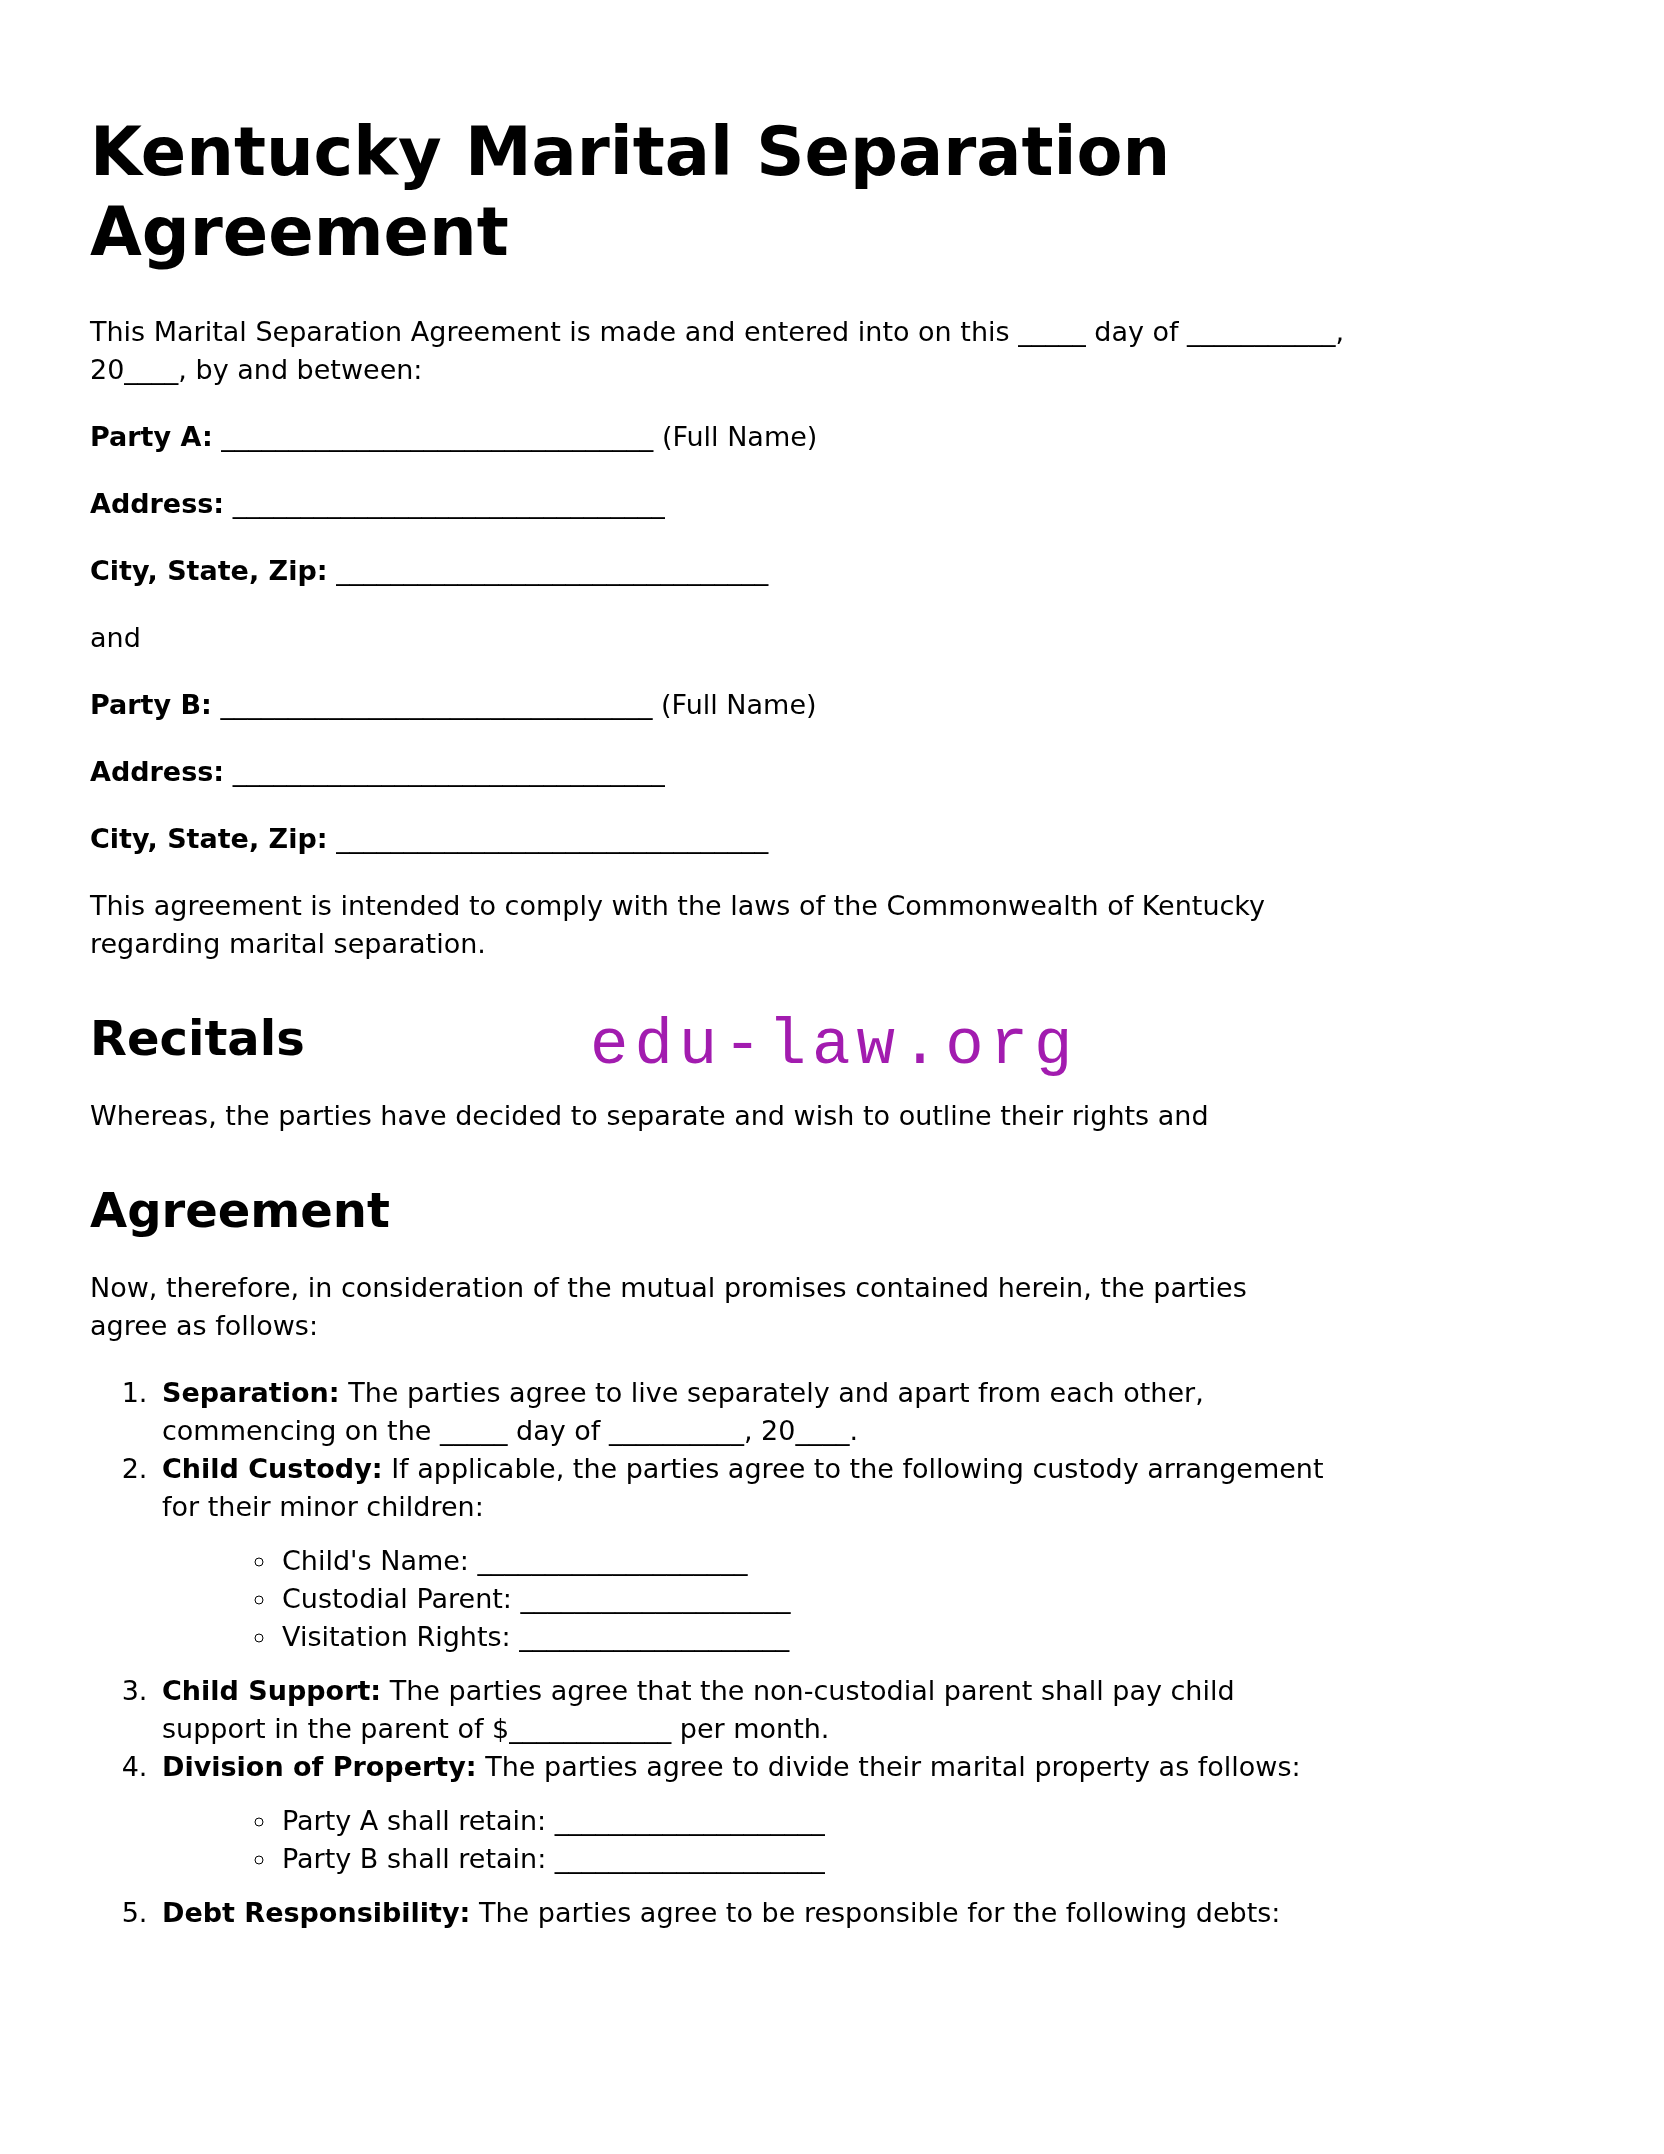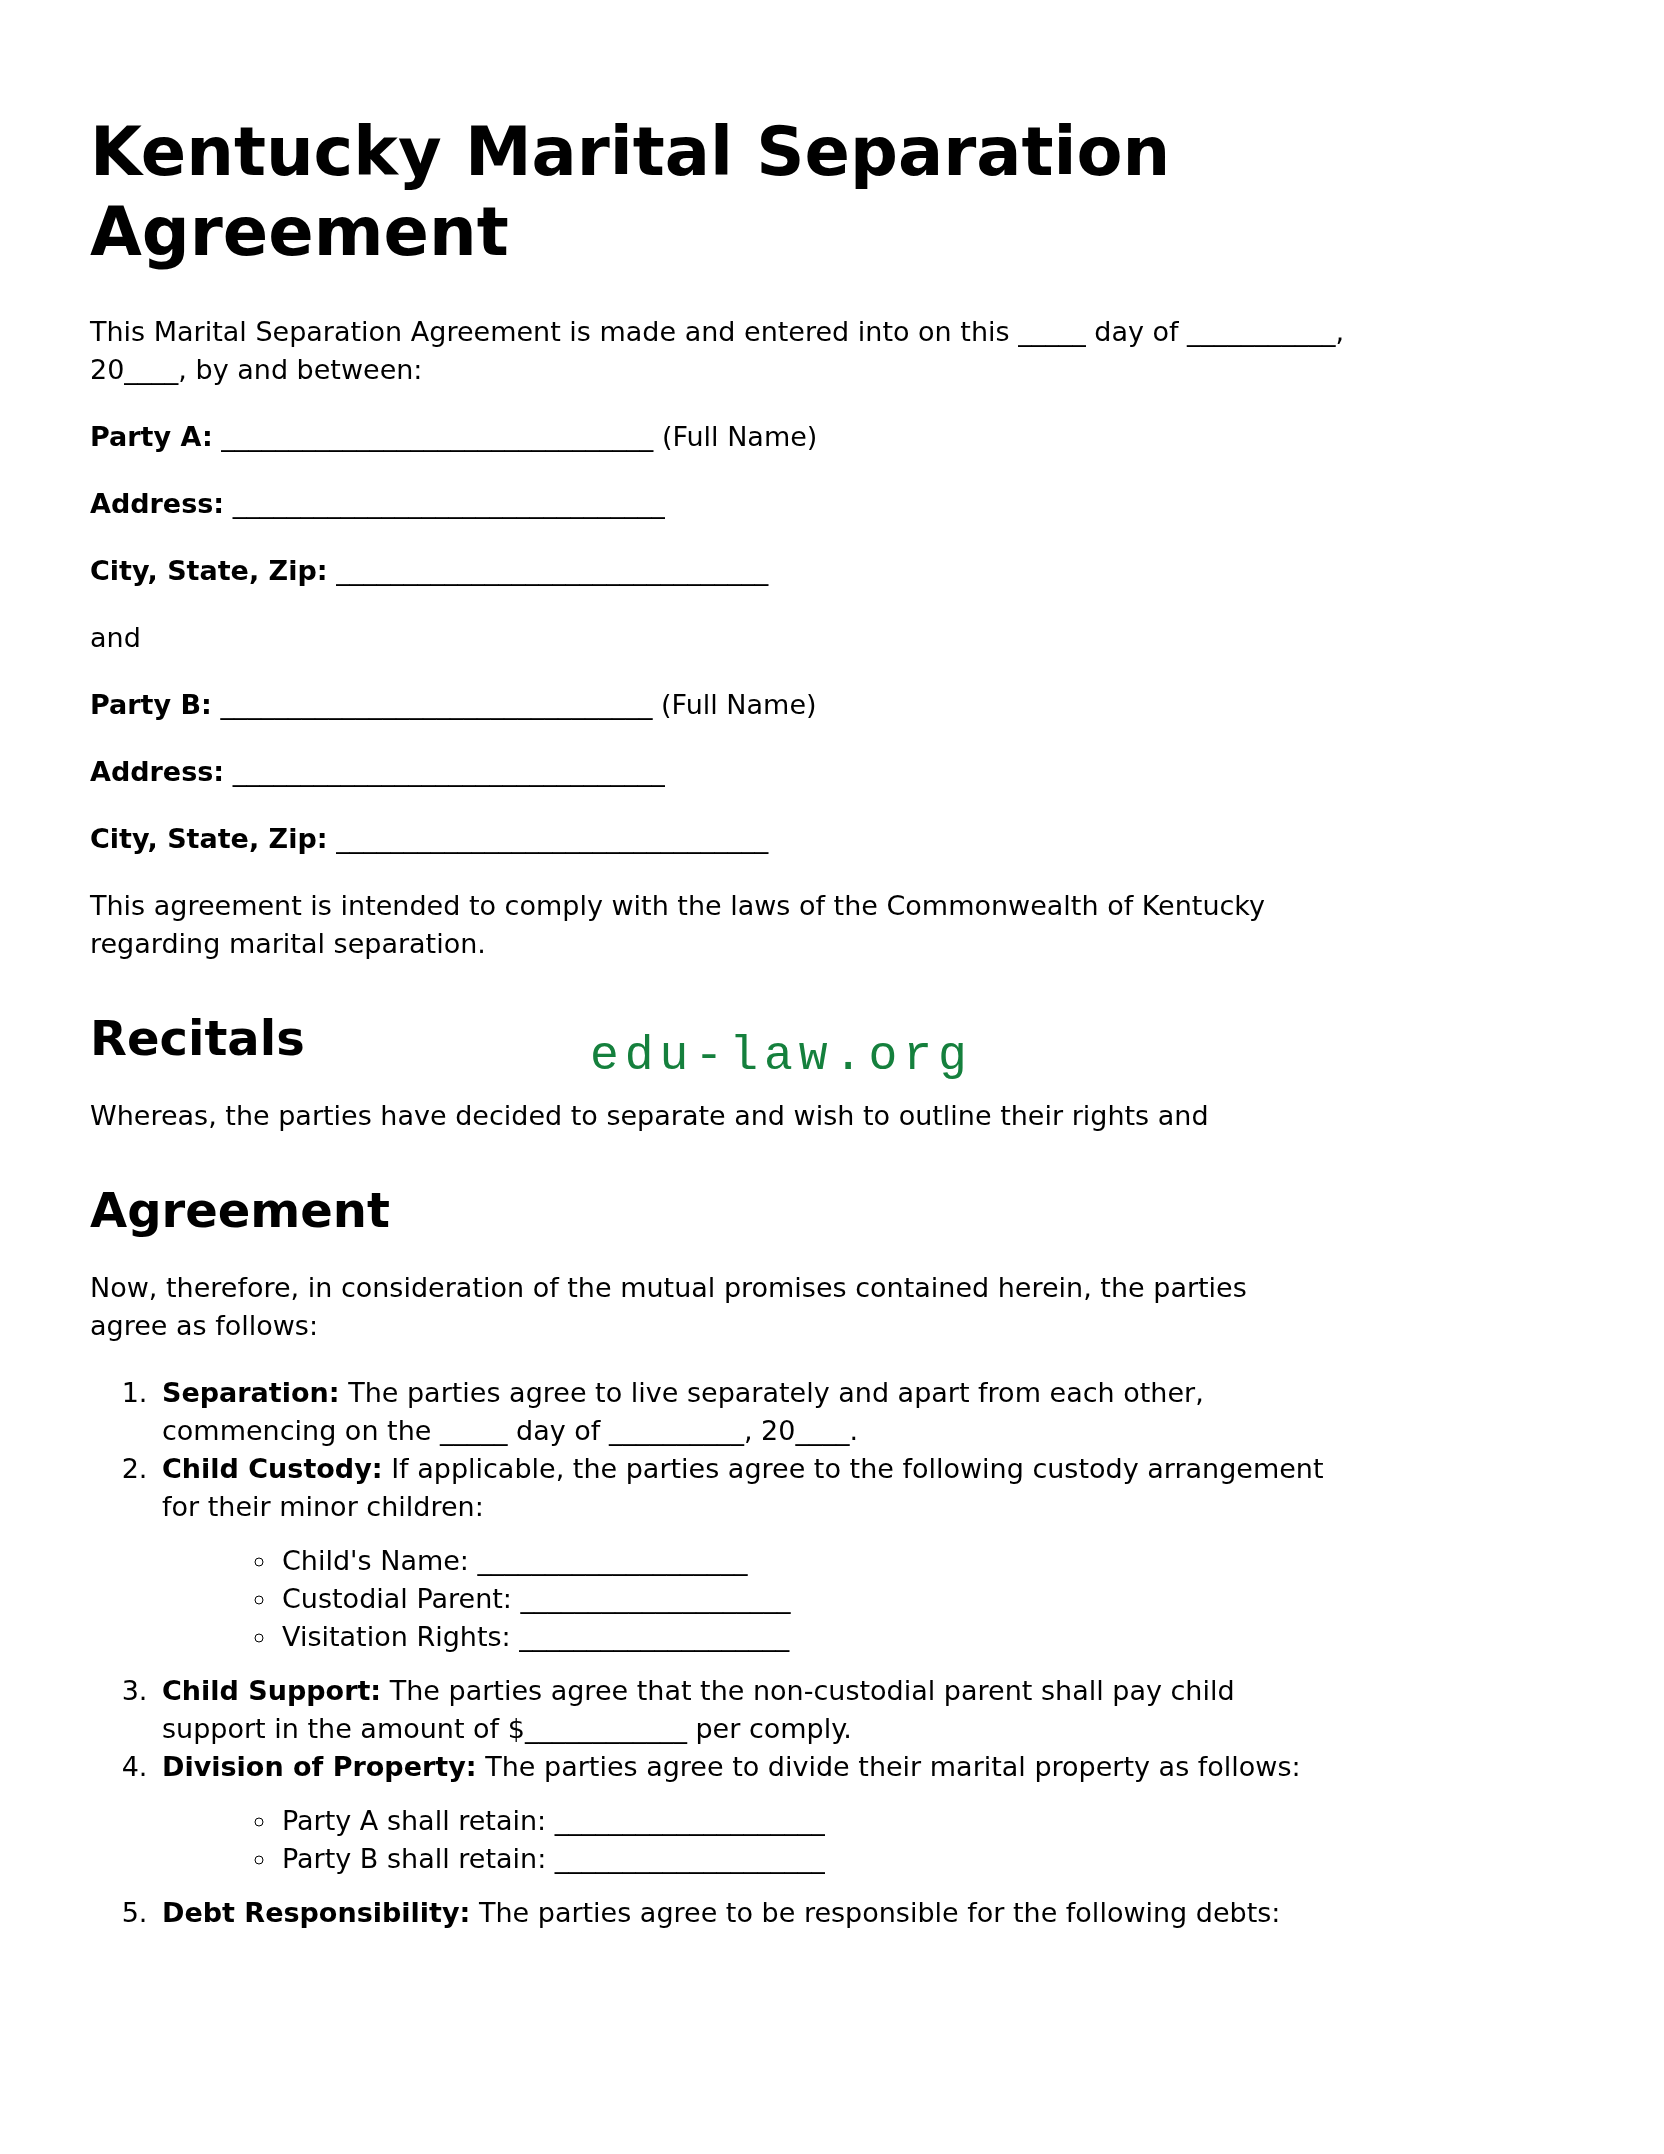--- a/index.html
+++ b/index.html
@@ -50,27 +50,27 @@
   ol.terms > li { margin: 0; padding-left: 6px; }
   ul.sublist {
     margin: 16px;
     padding: 0 0 0 100px;
     list-style: circle;
   }
   ul.sublist > li { margin: 0; padding-left: 4px; }
   .watermark {
     position: absolute;
     left: 500px;
-    top: 18px;
+    top: 8px;
     font-family: "Liberation Mono", monospace;
     font-weight: normal;
-    font-size: 48px;
+    font-size: 64px;
     line-height: 58px;
     letter-spacing: 6px;
-    color: #15803d;
+    color: #a21caf;
     white-space: nowrap;
     pointer-events: none;
   }
 </style>
 </head>
 <body>
 
 <div class="page">
 
   <h1>Kentucky Marital Separation Agreement</h1>
@@ -127,21 +127,21 @@
     <li><strong>Separation:</strong><span> The parties agree to live separately and apart from each other,</span><br><span>commencing on the _____ day of __________, 20____.</span></li>
 
     <li><strong>Child Custody:</strong><span> If applicable, the parties agree to the following custody arrangement</span><br><span>for their minor children:</span>
       <ul class="sublist">
         <li><span>Child's Name:</span> <span>____________________</span></li>
         <li><span>Custodial Parent:</span> <span>____________________</span></li>
         <li><span>Visitation Rights:</span> <span>____________________</span></li>
       </ul>
     </li>
 
-    <li><strong>Child Support:</strong><span> The parties agree that the non-custodial parent shall pay child</span><br><span>support in the amount of $____________ per comply.</span></li>
+    <li><strong>Child Support:</strong><span> The parties agree that the non-custodial parent shall pay child</span><br><span>support in the parent of $____________ per month.</span></li>
 
     <li><strong>Division of Property:</strong><span> The parties agree to divide their marital property as follows:</span>
       <ul class="sublist">
         <li><span>Party A shall retain:</span> <span>____________________</span></li>
         <li><span>Party B shall retain:</span> <span>____________________</span></li>
       </ul>
     </li>
 
     <li><strong>Debt Responsibility:</strong><span> The parties agree to be responsible for the following debts:</span></li>
 

